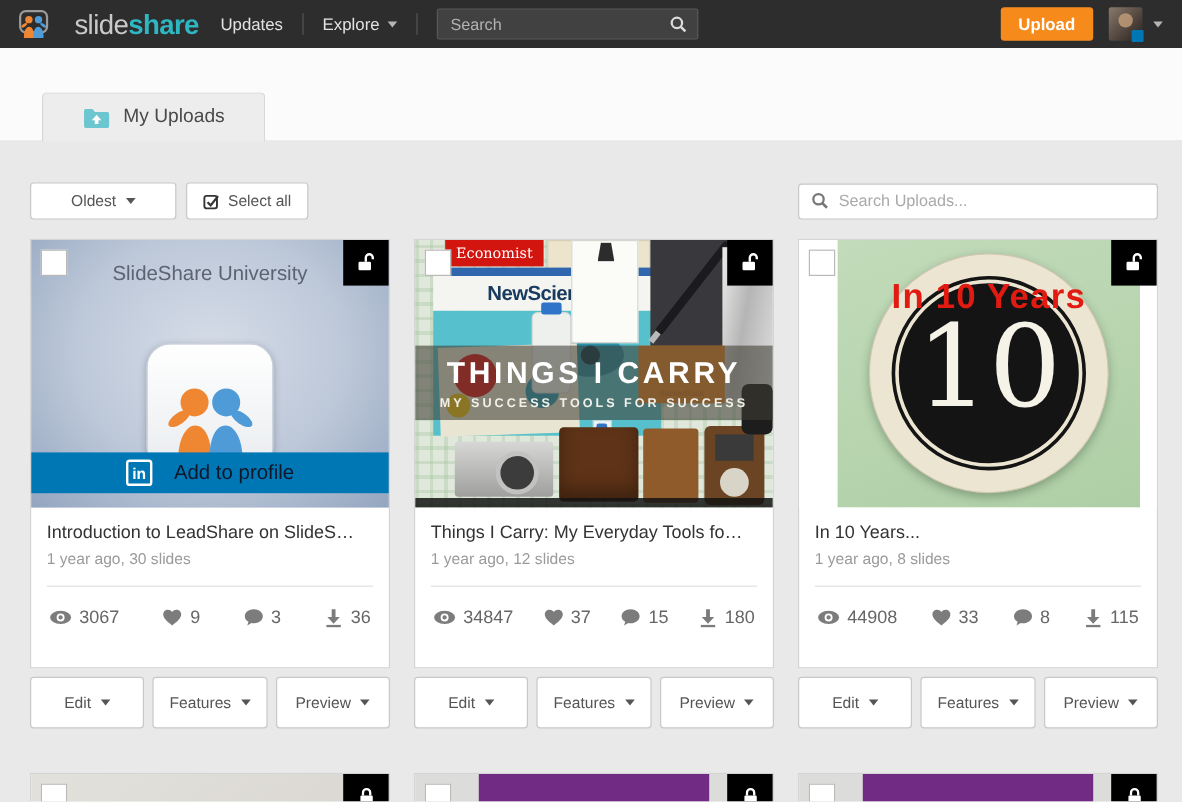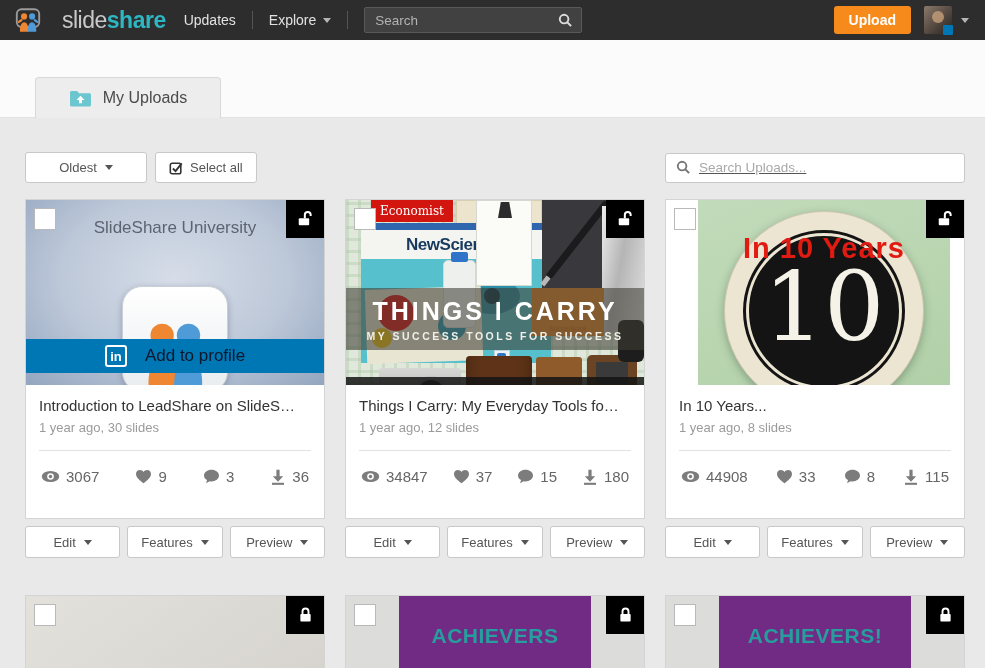--- a/index.html
+++ b/index.html
@@ -36,42 +36,42 @@
 
   
   .toolbar { display:flex; align-items:center; margin:34px 20px 0 25px; }
   .btn { background:#fff; border:1px solid #c8c8c8; border-radius:3px; color:#555; font-size:13px;
          font-family:inherit; display:flex; align-items:center; justify-content:center; gap:8px; cursor:pointer; }
   .sort-btn { width:122px; height:31px; }
   .sort-btn .caret, .action-btn .caret { border-top-color:#555; }
   .selectall-btn { height:31px; padding:0 13px; margin-left:8px; gap:7px; }
   .search-uploads { margin-left:auto; width:300px; height:30px; background:#fff; border:1px solid #c8c8c8; border-radius:3px;
                     display:flex; align-items:center; padding:0 10px; gap:8px; }
-  .search-uploads input { flex:1; border:none; outline:none; font-size:13.5px; color:#555; font-family:inherit;text-decoration:underline; }
+  .search-uploads input { flex:1; border:none; outline:none; font-size:13.5px; color:#555; font-family:inherit; }
   .search-uploads input::placeholder { color:#a9a9a9; }
 
   
   .cards-row { display:flex; gap:20px; margin:16px 20px 0 25px; }
   .cards-row.partial { margin-top:37px; }
   .card-col { width:300px; }
   .card { width:300px; background:#fff; border:1px solid #d4d4d4; }
-  .thumb { position:relative; width:298px; height:185px; overflow:hidden; cursor:pointer; }
+  .thumb { position:relative; width:298px; height:223px; overflow:hidden; cursor:pointer; }
   .thumb-check { position:absolute; top:8px; left:8px; width:22px; height:22px; background:#fff; border:1px solid #b9b9b9; cursor:pointer; z-index:6; }
   .lock-badge { position:absolute; top:0; right:0; width:38px; height:38px; background:#000; display:flex; align-items:center; justify-content:center; cursor:pointer; z-index:6; }
 
   .card-body { padding:12px 13px 0; height:133px; }
   .card-title { font-size:15px; color:#333; white-space:nowrap; overflow:hidden; cursor:pointer; }
   .card-meta { font-size:13px; color:#9b9b9b; margin-top:6px; }
   .card-divider { border:none; border-top:1px solid #e2e2e2; margin-top:15px; }
   .stats { display:flex; justify-content:space-between; align-items:center; padding:17px 2px 0; }
   .stat { display:flex; align-items:center; gap:6px; }
   .stat-num { font-size:15px; color:#666; }
 
   .actions { display:flex; gap:7px; margin-top:7px; }
-  .action-btn { flex:1; height:32px; }
+  .action-btn { flex:1; height:43px; }
 
   
   .t1 { background:radial-gradient(ellipse at 50% 42%, #d6dde8 0%, #bcc7d8 55%, #93a5bf 100%); }
   .t1-heading { position:absolute; top:18px; left:0; right:0; text-align:center; font-size:17px; color:#5c6472; }
   .t1-logo { position:absolute; left:50%; top:86px; transform:translateX(-50%); width:106px; height:106px;
              background:linear-gradient(#ffffff,#e9ecef); border-radius:20px; border:1px solid #c9cfd8;
              box-shadow:0 2px 6px rgba(60,70,90,.35); display:flex; align-items:flex-end; justify-content:center; overflow:hidden; }
   .t1-cta { position:absolute; left:0; right:0; bottom:12px; height:34px; background:#0077b5; display:flex;
             align-items:center; justify-content:center; gap:18px; cursor:pointer; }
   .in-icon { width:22px; height:22px; border:2px solid #fff; border-radius:3px; color:#fff; font-weight:bold;

